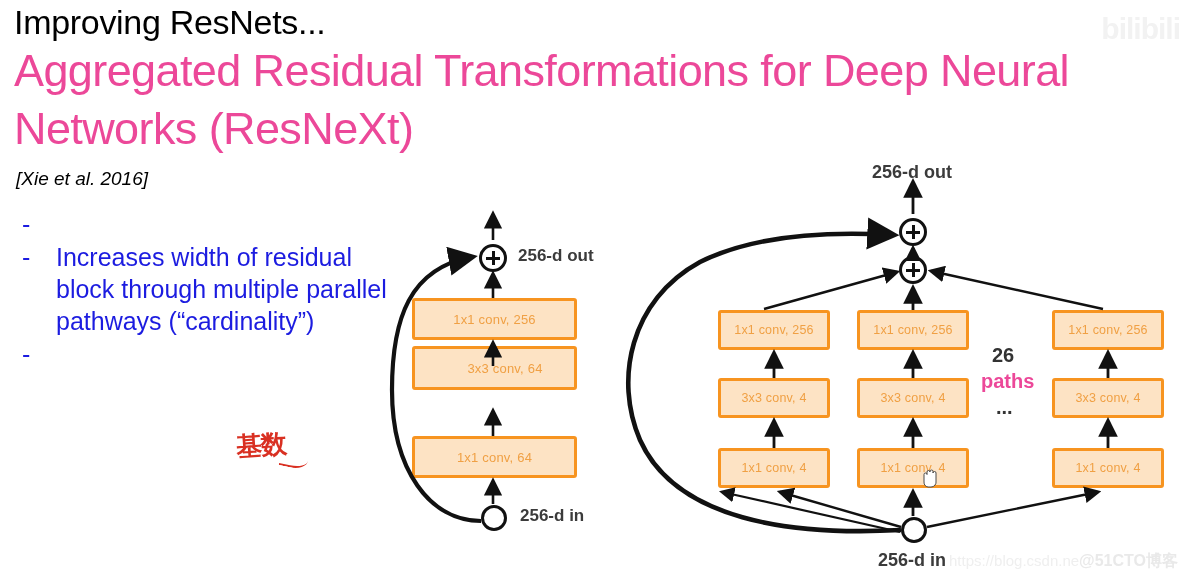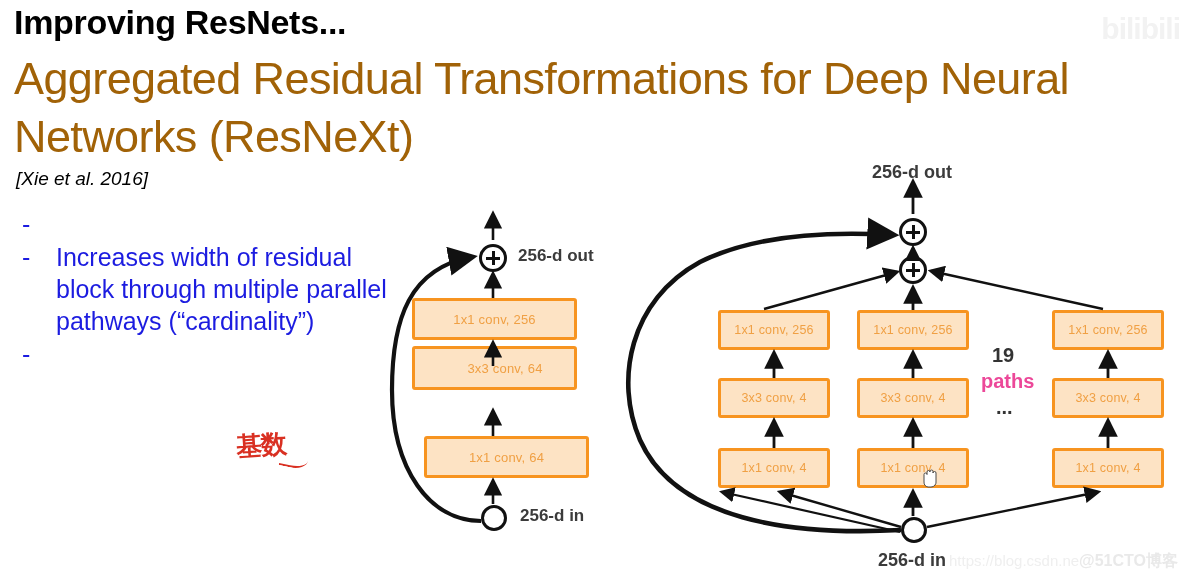--- a/index.html
+++ b/index.html
@@ -3,23 +3,23 @@
 <meta charset="utf-8">
 <style>
   html,body{margin:0;padding:0;background:#ffffff;}
   body{width:1184px;height:578px;overflow:hidden;position:relative;
        font-family:"Liberation Sans","DejaVu Sans",sans-serif;}
 
   #slide{position:absolute;inset:0;width:1184px;height:578px;background:#fff;}
 
   
   .t-small{position:absolute;left:14px;top:0px;font-size:34px;color:#000;
-           letter-spacing:-0.3px;line-height:44px;white-space:nowrap;font-weight:bold;}
-  .t-big{position:absolute;left:14px;top:42px;font-size:45px;color:#a16207;
-         line-height:58px;letter-spacing:-0.6px;width:1120px;margin-top:8px;}
+           letter-spacing:-0.3px;line-height:44px;white-space:nowrap;}
+  .t-big{position:absolute;left:14px;top:42px;font-size:45px;color:#ec4899;
+         line-height:58px;letter-spacing:-0.6px;width:1120px;}
   .t-cite{position:absolute;left:16px;top:168px;font-size:19px;font-style:italic;
           color:#000;white-space:nowrap;}
 
   
   #bullets{position:absolute;left:14px;top:208px;width:380px;color:#1C1CE0;}
   .bullet{position:relative;display:flex;font-size:25px;line-height:32px;
           color:#1C1CE0;margin-bottom:1px;}
   .bullet .dash{width:34px;flex:0 0 34px;text-align:left;padding-left:8px;
                 font-size:25px;line-height:32px;}
   .bullet .btxt{flex:1;}
@@ -89,21 +89,21 @@
   <div class="diagram">
     <div class="lbl" style="left:518px;top:246px;">256-d out</div>
     <div class="plus" style="left:479px;top:244px;"></div>
 
     <div class="cbox" style="left:412px;top:298px;width:165px;height:42px;">
       <span>1x1 conv, 256</span>
     </div>
     <div class="cbox" style="left:412px;top:346px;width:165px;height:44px;padding-left:21px;">
       <span>3x3 conv, 64</span>
     </div>
-    <div class="cbox" style="left:412px;top:436px;width:165px;height:42px;margin-left:12px;">
+    <div class="cbox" style="left:412px;top:436px;width:165px;height:42px;">
       <span>1x1 conv, 64</span>
     </div>
 
     <div class="node" style="left:481px;top:505px;"></div>
     <div class="lbl" style="left:520px;top:506px;">256-d in</div>
   </div>
 
   <div class="diagram">
     <div class="lbl" style="left:872px;top:162px;font-size:18px;">256-d out</div>
     <div class="plus" style="left:899px;top:218px;"></div>
@@ -132,21 +132,21 @@
     <div class="cbox small" style="left:1052px;top:310px;width:112px;height:40px;">
       <span>1x1 conv, 256</span>
     </div>
     <div class="cbox small" style="left:1052px;top:378px;width:112px;height:40px;">
       <span>3x3 conv, 4</span>
     </div>
     <div class="cbox small" style="left:1052px;top:448px;width:112px;height:40px;">
       <span>1x1 conv, 4</span>
     </div>
 
-    <div class="lbl" style="left:992px;top:344px;font-size:20px;color:#333;">19</div>
+    <div class="lbl" style="left:992px;top:344px;font-size:20px;color:#333;">26</div>
     <div class="lbl" style="left:981px;top:370px;font-size:20px;color:#ec4899;">paths</div>
     <div class="lbl" style="left:996px;top:396px;font-size:20px;color:#333;">...</div>
 
     <div class="node" style="left:901px;top:517px;"></div>
     <div class="lbl" style="left:878px;top:550px;font-size:18px;">256-d in</div>
   </div>
 
   <svg class="ov" viewBox="0 0 1184 578">
     <defs>
       <marker id="ah" markerWidth="7" markerHeight="7" refX="5.6" refY="3.5" orient="auto" markerUnits="strokeWidth">

